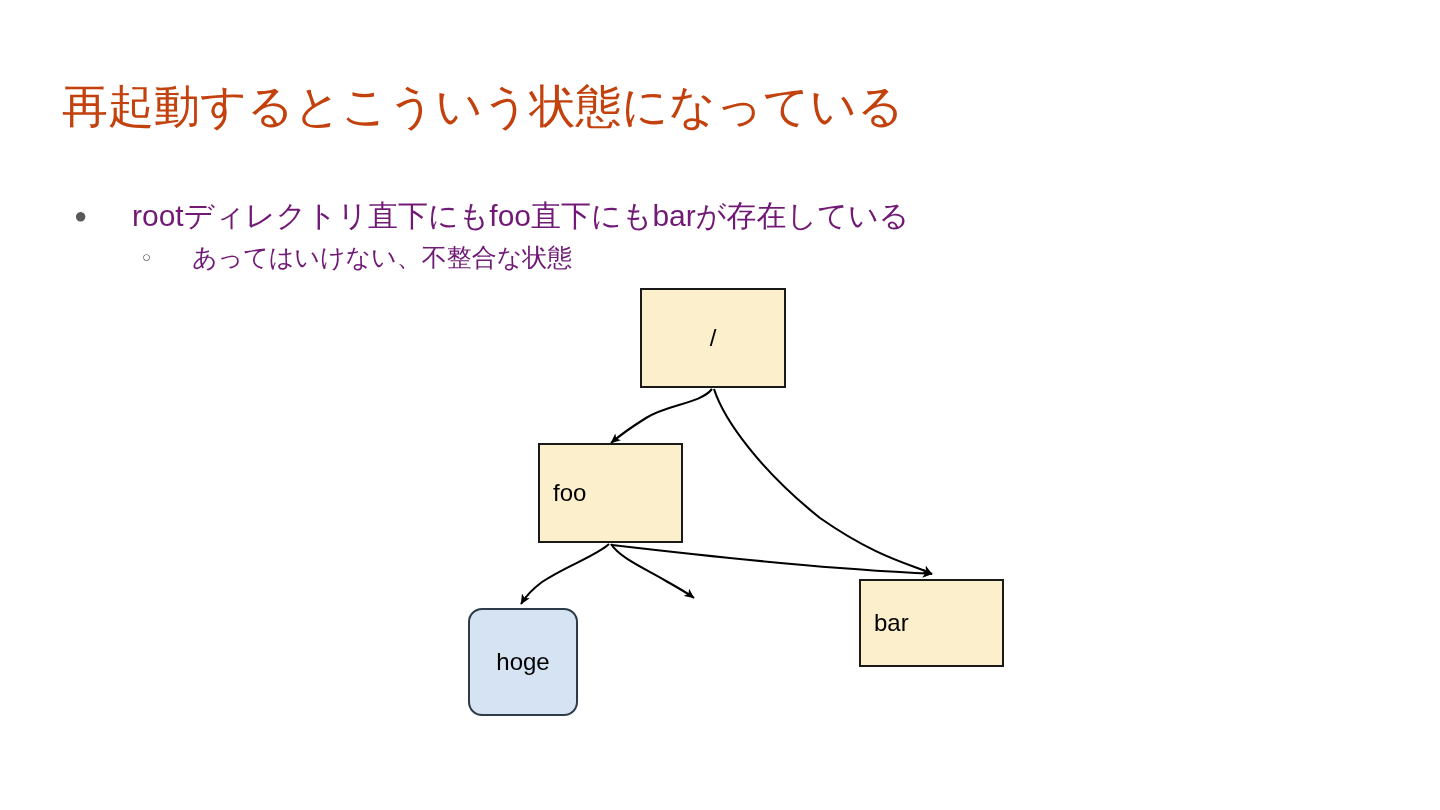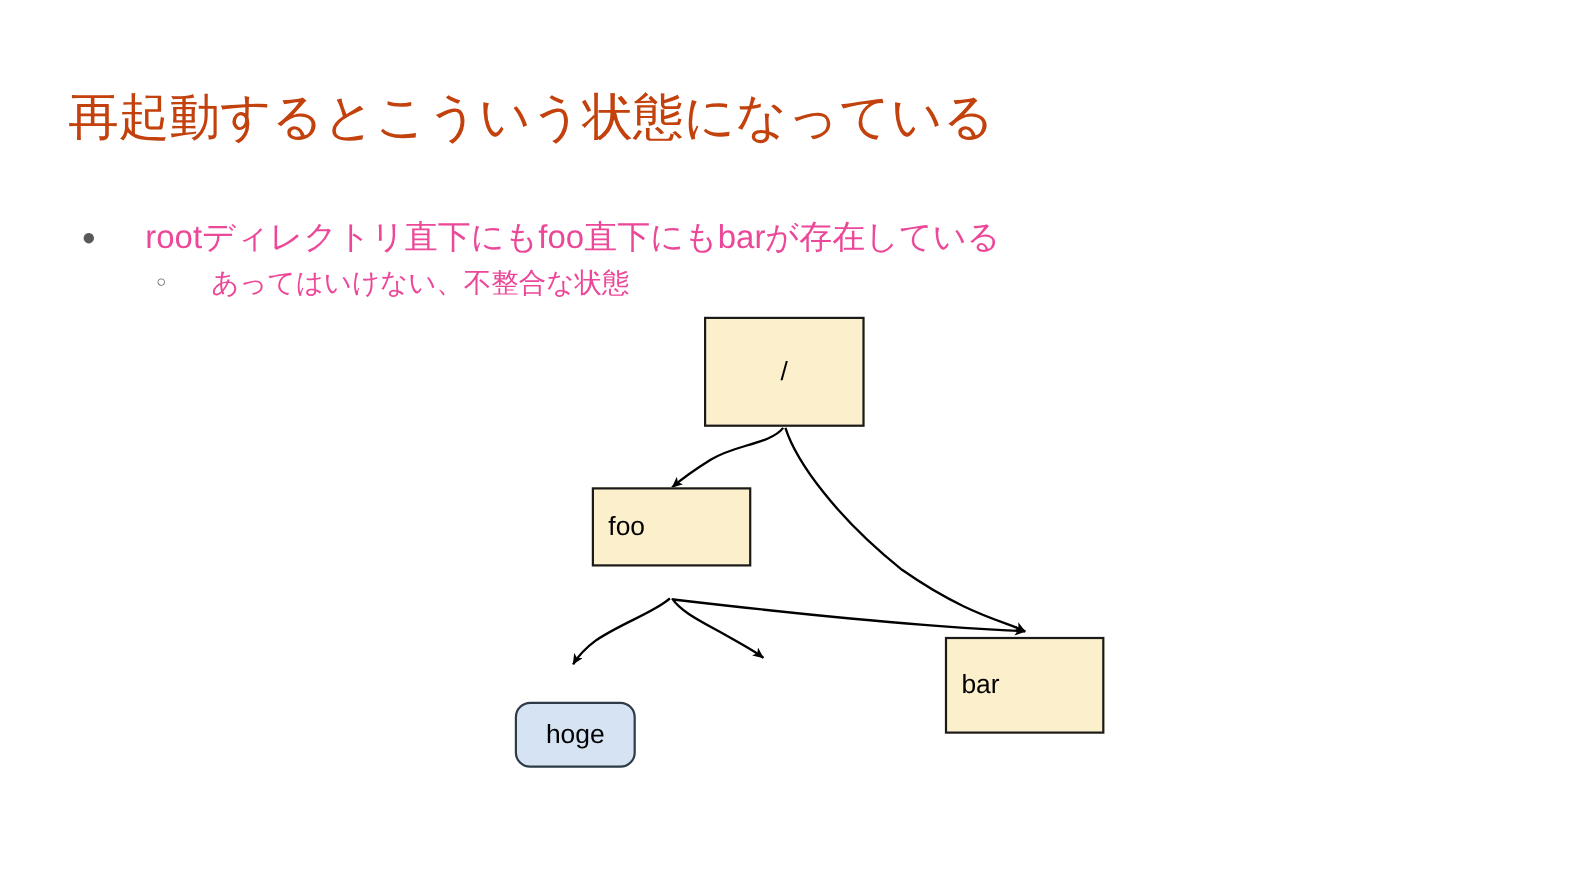--- a/index.html
+++ b/index.html
@@ -58,21 +58,21 @@
     width: 58px;
     line-height: 40px;
   }
   .level-2 .bullet-marker {
     font-size: 15px;
     width: 50px;
     line-height: 30px;
   }
 
   .bullet-text {
-    color: #ec4899;
+    color: #701a75;
     white-space: nowrap;
   }
   .level-1 .bullet-text {
     font-size: 30px;
     line-height: 40px;
   }
   .level-2 .bullet-text {
     font-size: 25px;
     line-height: 30px;
   }
@@ -149,25 +149,25 @@
 
     <path d="M 611,544 C 620,558 644,568 666,581 C 682,590 690,595 694,598" fill="none" stroke="#000000" stroke-width="2.1" marker-end="url(#arrowhead)"></path>
 
     <path d="M 612,545 C 672,552 760,562 840,568 C 890,572 918,573 932,574" fill="none" stroke="#000000" stroke-width="2.1" marker-end="url(#arrowhead)"></path>
   </svg>
 
   <div class="node-box folder align-center" style="left:640px; top:288px; width:146px; height:100px;">
     <span class="node-label">/</span>
   </div>
 
-  <div class="node-box folder align-left" style="left:538px; top:443px; width:145px; height:72px;">
+  <div class="node-box folder align-left" style="left:538px; top:443px; width:145px; height:100px;">
     <span class="node-label">foo</span>
   </div>
 
-  <div class="node-box leaf align-center" style="left:468px; top:638px; width:110px; height:60px;">
+  <div class="node-box leaf align-center" style="left:468px; top:608px; width:110px; height:108px;">
     <span class="node-label">hoge</span>
   </div>
 
 
   <div class="node-box folder align-left" style="left:859px; top:579px; width:145px; height:88px;">
     <span class="node-label">bar</span>
   </div>
 
 </div>
 

